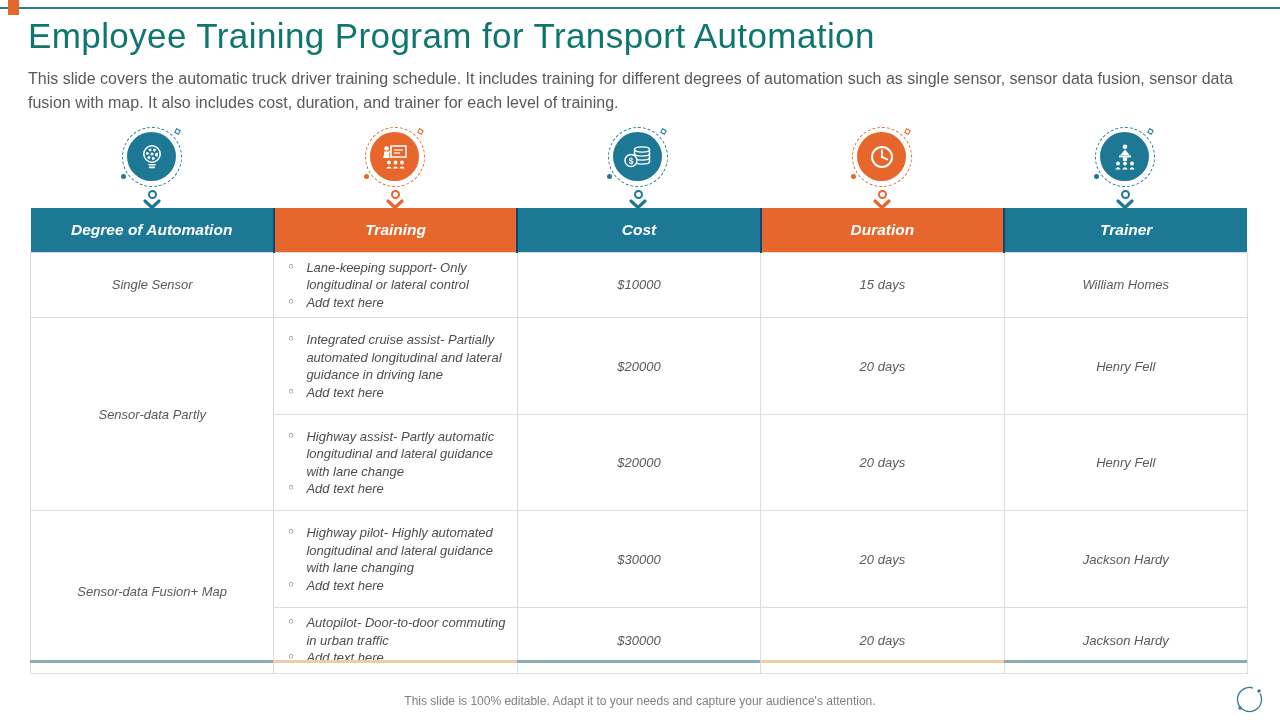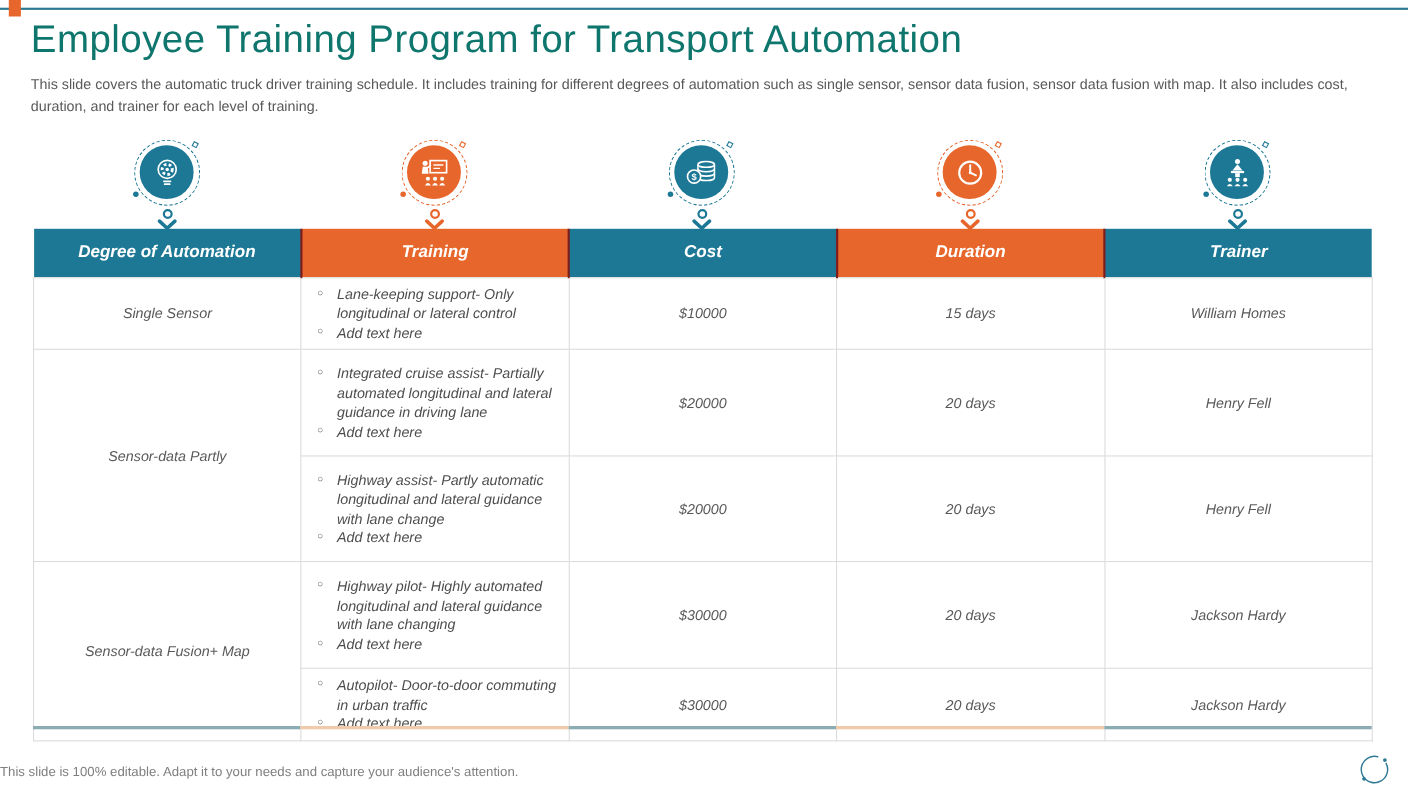--- a/index.html
+++ b/index.html
@@ -12,21 +12,21 @@
   .top-line { position:absolute; top:7px; left:0; width:1280px; height:2px; background:#2E7A95; }
   .orange-chip { position:absolute; top:0; left:8px; width:11px; height:15px; background:#E7662B; }
 
   
   .title {
     position:absolute; left:28px; top:16px; width:1150px;
     font-size:35px; font-weight:300; letter-spacing:0.4px; color:#0f766e;
   }
   .subtitle {
     position:absolute; left:28px; top:67px; width:1222px;
-    font-size:13px; line-height:1.5; color:#595959;
+    font-size:16px; line-height:1.5; color:#595959;
   }
 
   
   .icon-block { position:absolute; top:127px; width:80px; text-align:center; }
   .ib-0 { left:112px; } .ib-1 { left:355px; } .ib-2 { left:598px; } .ib-3 { left:842px; } .ib-4 { left:1085px; }
   .ring {
     position:relative; width:60px; height:60px; margin:0 auto; border-radius:50%;
     border:1.5px dashed #1D7896;
   }
   .icon-block.orange .ring { border-color:#E7662B; }
@@ -46,21 +46,21 @@
   .icon-block.orange .chev polyline { stroke:#E7662B; }
 
   
   table.grid {
     position:absolute; left:30px; top:208px; width:1217px;
     border-collapse:collapse; table-layout:fixed;font-style:italic;
   }
   table.grid col { width:243.4px; }
   th.hdr {
     height:44px; color:#ffffff; font-size:15.5px; font-weight:bold; text-align:center;
-    border-left:2px solid #7f1d1d;
+    border-left:2px solid #0c4a6e;
   }
   th.hdr:first-child { border-left:none; }
   th.c-blue { background:#1D7896; }
   th.c-orange { background:#E7662B; }
   td {
     border:1px solid #DCDCDC; color:#595959; font-size:13px;
     text-align:center; vertical-align:middle; background:#fff; padding:20px 6px;
   }
   tr.r1 { height:63px; } tr.r2 { height:97px; } tr.r3 { height:96px; } tr.r4 { height:97px; } tr.r5 { height:58px; }
   td.training { text-align:left; padding:6px 8px 6px 12px; }
@@ -72,21 +72,21 @@
     content:"○"; position:absolute; left:2px; top:1px; font-size:9px; color:#595959;
   }
   
   .bottom-strip { position:absolute; left:30px; top:660px; width:1217px; height:3px; display:flex; }
   .bottom-strip span { flex:1 1 0; }
   .bs-blue { background:#8CACB4; }
   .bs-orange { background:#F0CBA9; }
 
   
   .footer {
-    position:absolute; left:0; top:694px; width:1280px; text-align:left;
+    position:absolute; left:0; top:694px; width:1280px; text-align:center;
     font-size:12px; color:#7f7f7f;
   }
   .corner-circle { position:absolute; left:1233px; top:683px; }
 </style>
 </head>
 <body>
 
 <div class="slide">
 
   <div class="top-line"></div>

